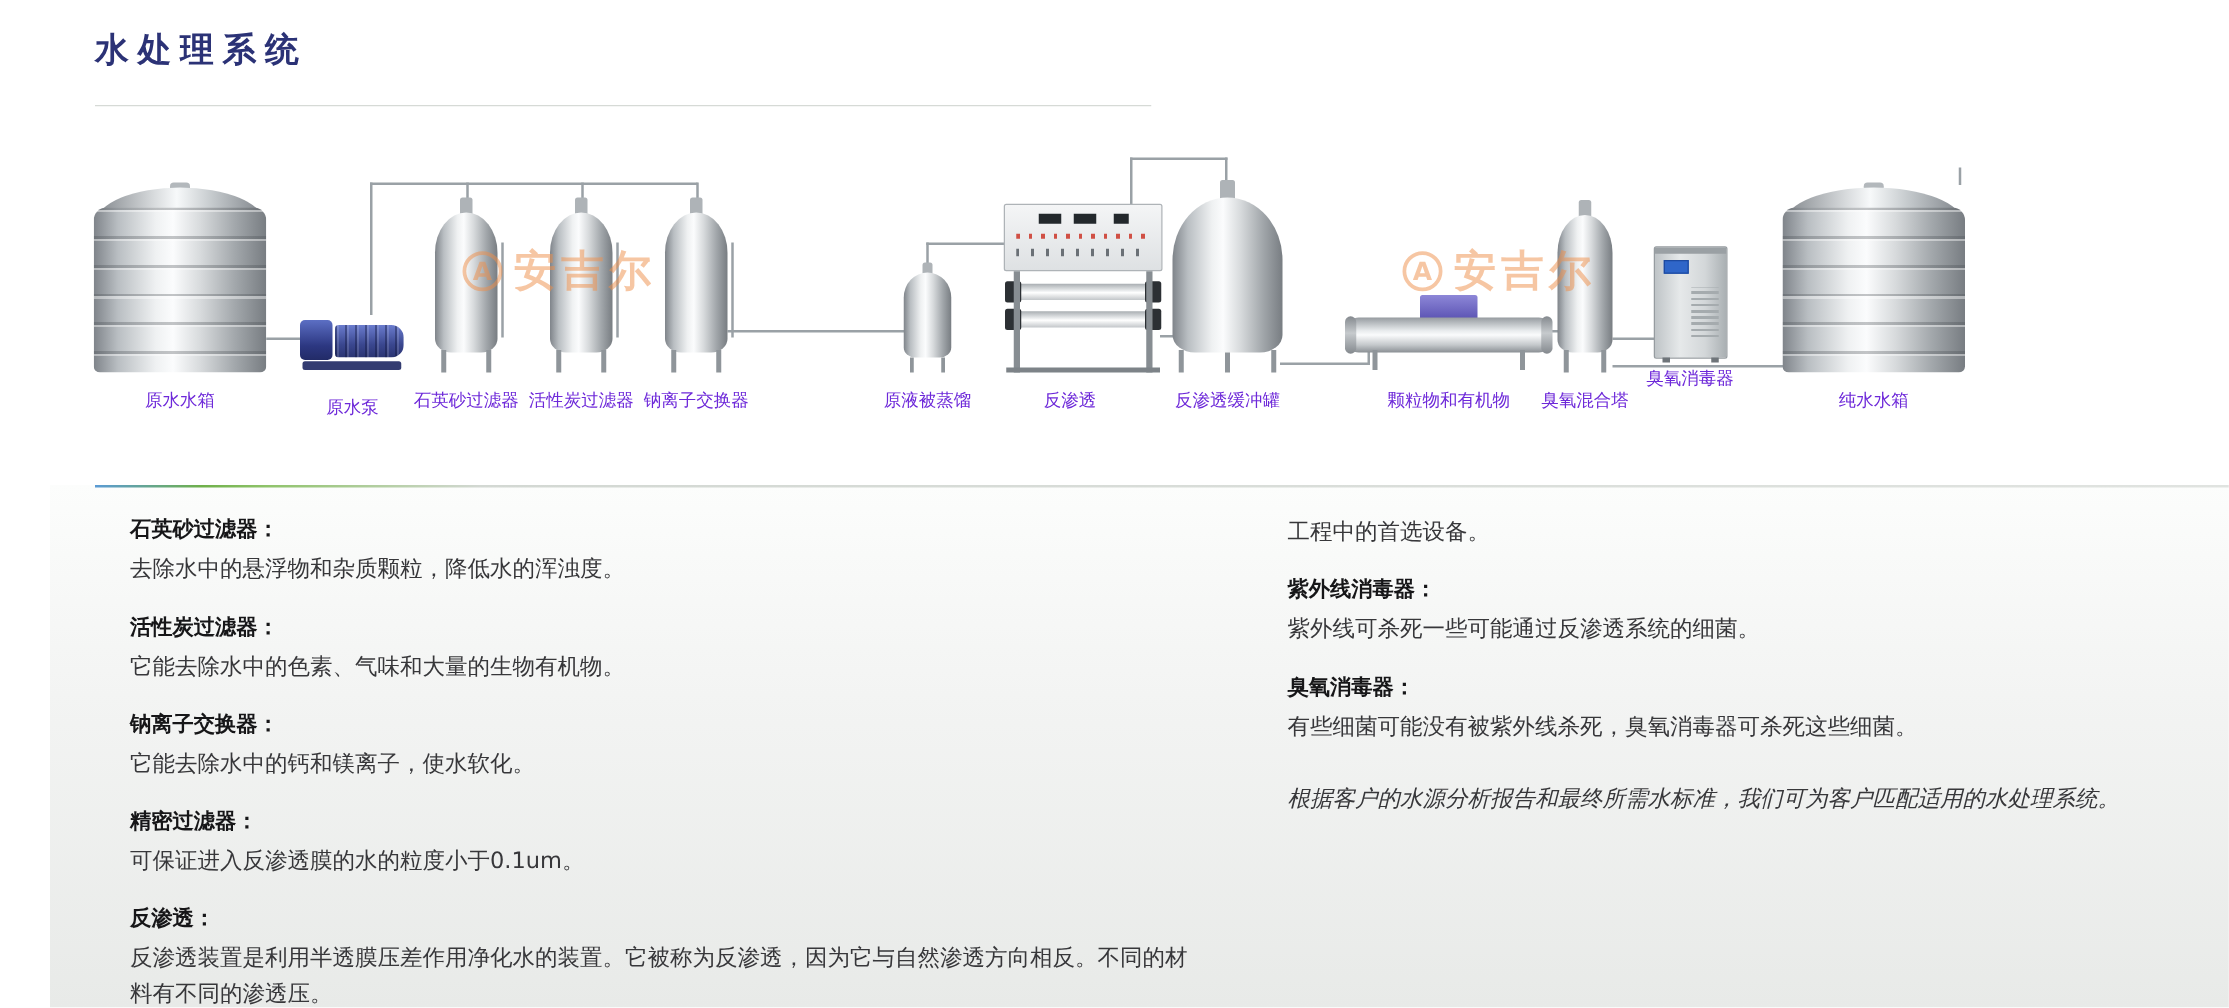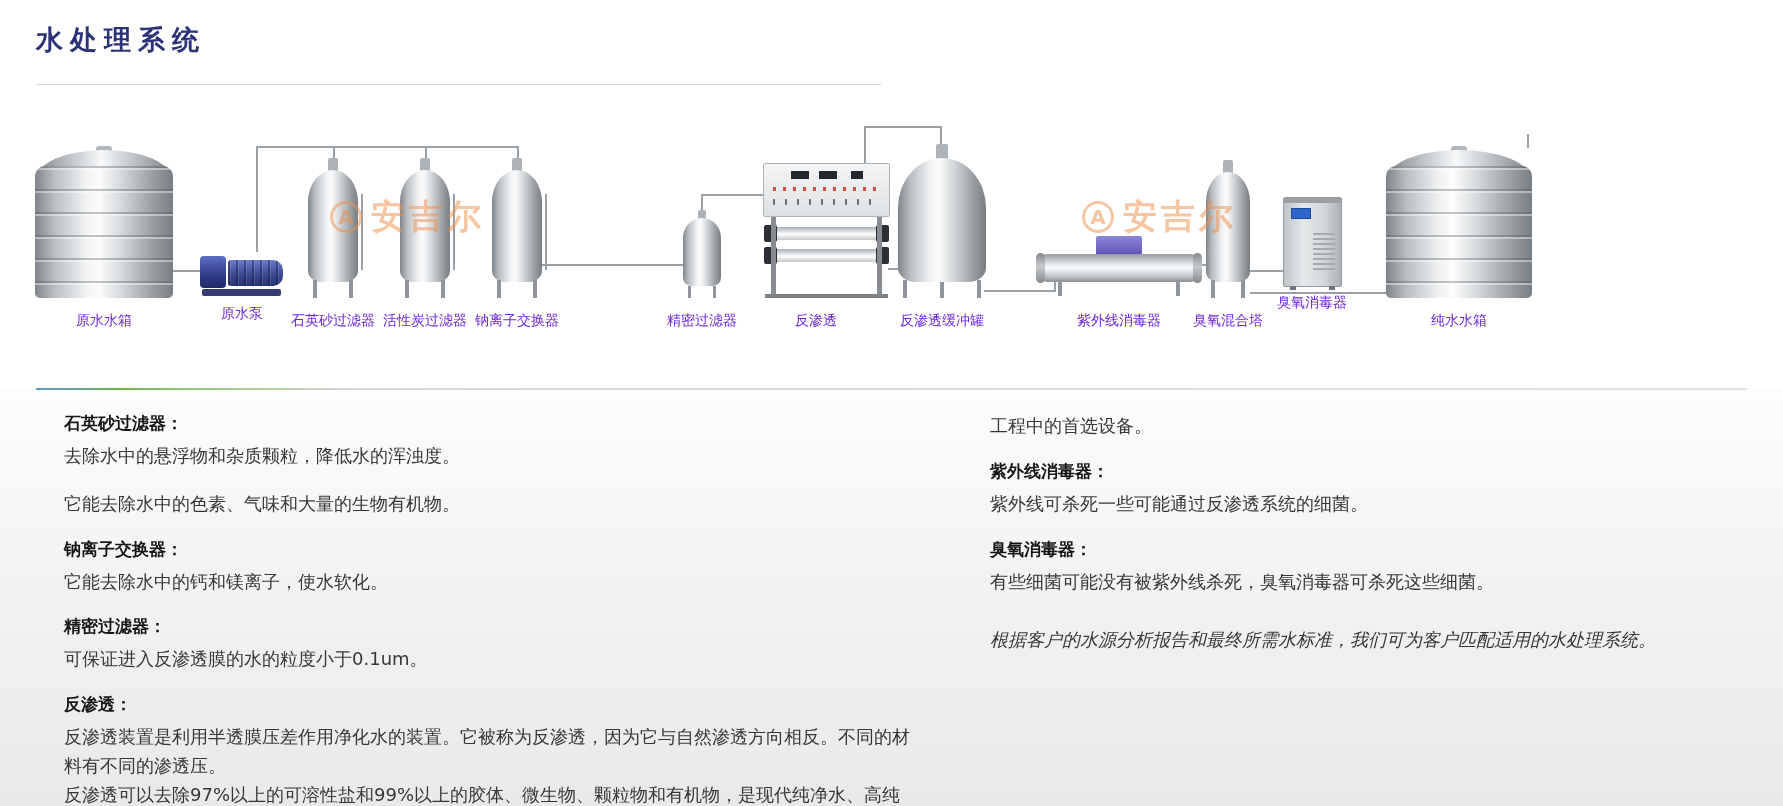--- a/index.html
+++ b/index.html
@@ -1,18 +1,18 @@
 <!DOCTYPE html>
 <html><head>
 <meta charset="utf-8">
 <style>
   *{margin:0;padding:0;box-sizing:border-box;}
   html,body{width:1783px;height:806px;}
   body{font-family:"DejaVu Sans","Liberation Sans",sans-serif;background:#ffffff;position:relative;overflow:hidden;color:#222;}
-  .page{position:absolute;inset:0;}
+  .page{position:absolute;inset:0;margin-left:40px;}
 
   
   .title{position:absolute;left:36px;top:22px;font-size:27px;font-weight:bold;letter-spacing:7px;color:#2b3276;}
   .title-rule{position:absolute;left:36px;top:84px;width:845px;height:1px;background:#d6dad6;}
 
   
   .diagram{position:absolute;inset:0;}
   .pipe{position:absolute;background:#9aa1a6;z-index:1;}
   .eq{position:absolute;z-index:2;}
   .eq i{position:absolute;display:block;}
@@ -229,42 +229,43 @@
     <div class="wm" style="left:330px;top:194px">
       <span class="ring">A</span>
       <span class="txt">安吉尔</span>
     </div>
     <div class="wm" style="left:1082px;top:194px">
       <span class="ring">A</span>
       <span class="txt">安吉尔</span>
     </div>
 
     <div class="eq-label" style="left:104px;top:312px">原水水箱</div>
-    <div class="eq-label" style="left:242px;top:305px">原水泵</div>
+    <div class="eq-label" style="left:242px;top:317px">原水泵</div>
     <div class="eq-label" style="left:333px;top:312px">石英砂过滤器</div>
     <div class="eq-label" style="left:425px;top:312px">活性炭过滤器</div>
     <div class="eq-label" style="left:517px;top:312px">钠离子交换器</div>
-    <div class="eq-label" style="left:702px;top:312px">精密过滤器</div>
+    <div class="eq-label" style="left:702px;top:312px">原液被蒸馏</div>
     <div class="eq-label" style="left:816px;top:312px">反渗透</div>
     <div class="eq-label" style="left:942px;top:312px">反渗透缓冲罐</div>
-    <div class="eq-label" style="left:1119px;top:312px">紫外线消毒器</div>
+    <div class="eq-label" style="left:1119px;top:312px">颗粒物和有机物</div>
     <div class="eq-label" style="left:1228px;top:312px">臭氧混合塔</div>
     <div class="eq-label" style="left:1312px;top:294px">臭氧消毒器</div>
     <div class="eq-label" style="left:1459px;top:312px">纯水水箱</div>
   </div>
 
   <div class="info">
     <div class="info-rule"></div>
 
     <div class="col" style="left:64px;width:850px">
       <div class="desc">
         <div class="desc-title">石英砂过滤器：</div>
         <div class="desc-body">去除水中的悬浮物和杂质颗粒，降低水的浑浊度。</div>
       </div>
       <div class="desc">
+        <div class="desc-title">活性炭过滤器：</div>
         <div class="desc-body">它能去除水中的色素、气味和大量的生物有机物。</div>
       </div>
       <div class="desc">
         <div class="desc-title">钠离子交换器：</div>
         <div class="desc-body">它能去除水中的钙和镁离子，使水软化。</div>
       </div>
       <div class="desc">
         <div class="desc-title">精密过滤器：</div>
         <div class="desc-body">可保证进入反渗透膜的水的粒度小于0.1um。</div>
       </div>

